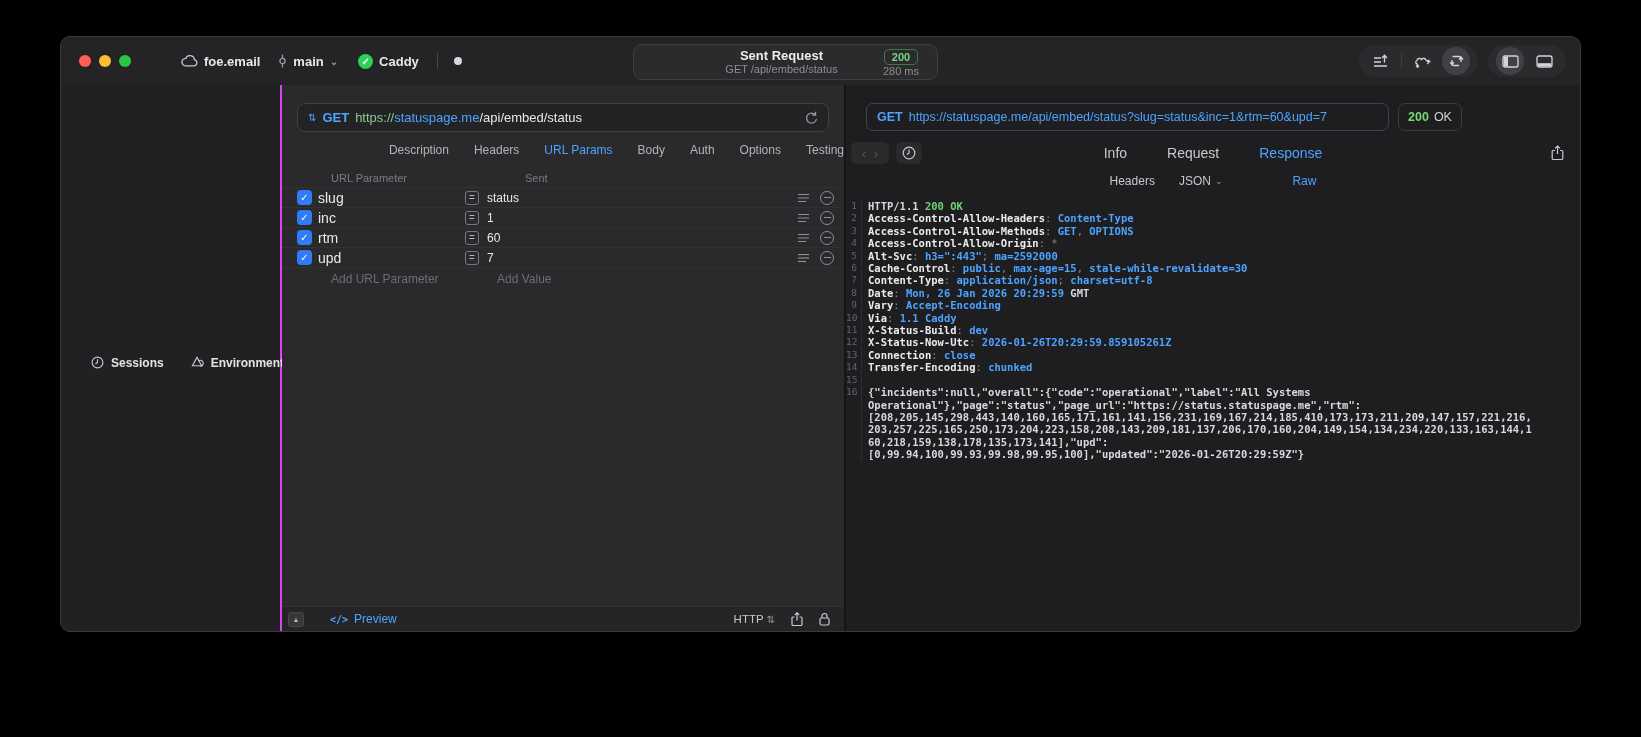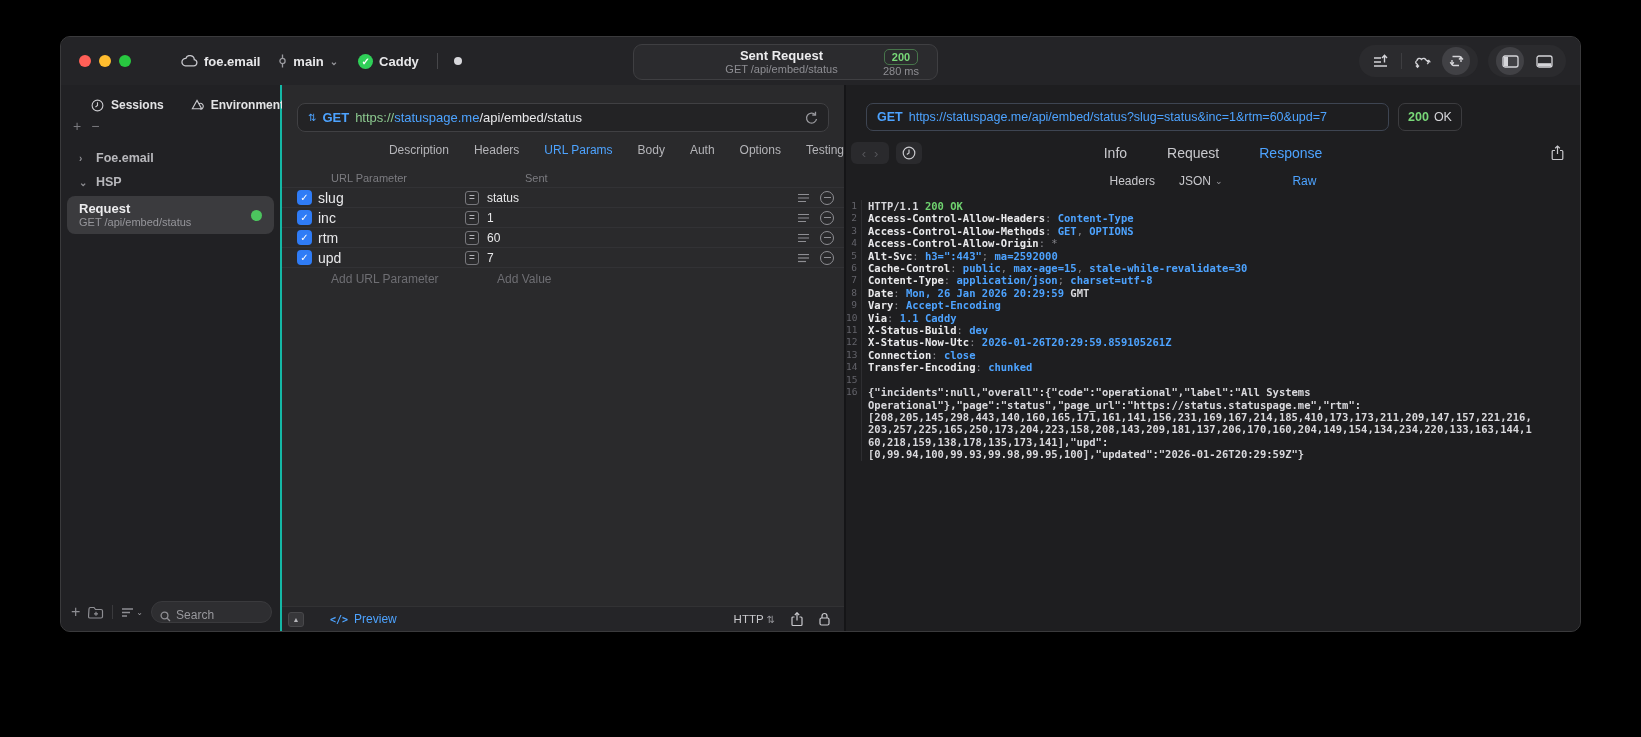--- a/index.html
+++ b/index.html
@@ -29,21 +29,21 @@
   .tb-right { position:absolute; right:14px; top:8px; display:flex; gap:10px; }
   .tb-group { background:#2b2b2e; border-radius:16px; height:32px; display:flex; align-items:center; padding:0 8px; gap:6px; }
   .tb-btn { width:28px; height:28px; border-radius:50%; display:flex; align-items:center; justify-content:center; color:#d5d5d9; }
   .tb-btn.active { background:#414145; }
   .tb-sep { width:1px; height:16px; background:#3e3e41; }
 
   
   .content { flex:1; display:flex; min-height:0; }
 
   
-  .sidebar { width:221px; flex:none; background:#212124; border-right:2px solid #14b8a6; display:flex; flex-direction:column; }
+  .sidebar { width:221px; flex:none; background:#212124; border-right:2px solid #d946ef; display:flex; flex-direction:row; }
   .sb-tabs { display:flex; gap:26px; padding:13px 0 4px 30px; align-items:center; }
   .sb-tab { display:flex; gap:7px; align-items:center; color:#e3e3e5; font-size:12px; font-weight:bold; }
   .sb-tab .icon { color:#c9c9cd; }
   .sb-plusminus { display:flex; gap:10px; padding:2px 0 4px 12px; color:#7a7a7f; font-size:14px; }
   .sb-tree { padding-top:8px; }
   .tree-item { height:24px; display:flex; align-items:center; padding-left:18px; gap:9px; color:#b8b8bc; font-size:12.5px; font-weight:bold; }
   .tree-chev { color:#8e8e93; font-size:10px; width:8px; }
   .req-card { margin:2px 6px 0 6px; height:38px; background:#3b3b3e; border-radius:8px; display:flex; align-items:center; padding:0 12px; }
   .req-card-text { flex:1; }
   .req-title { font-size:13px; font-weight:bold; color:#ececee; line-height:15px; }

